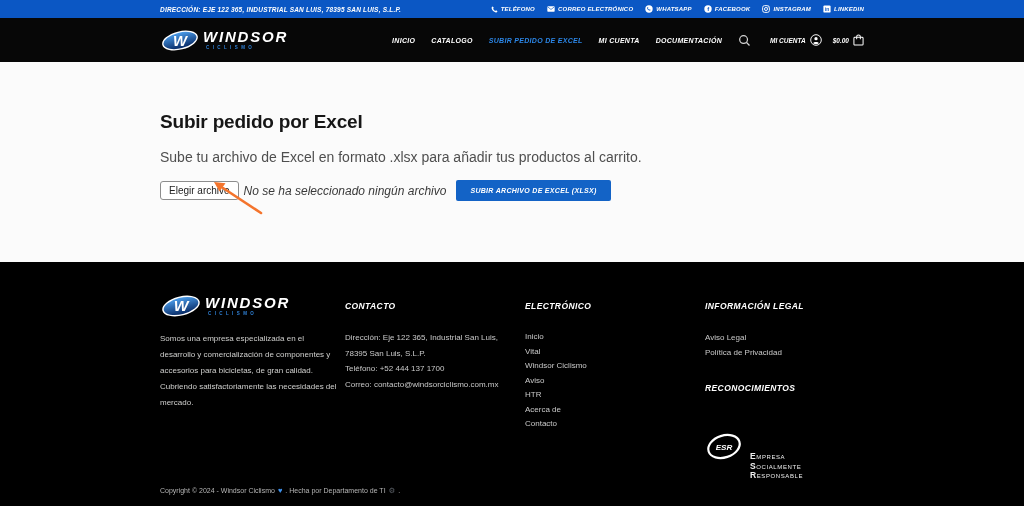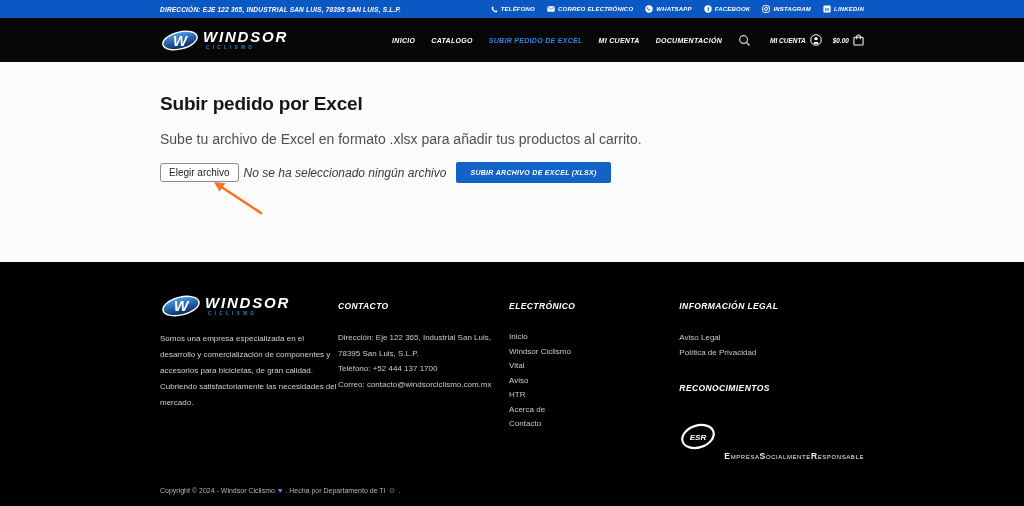--- a/index.html
+++ b/index.html
@@ -38,21 +38,21 @@
     letter-spacing: .3px; text-decoration: none; cursor: pointer; white-space: nowrap;
   }
   .nav-item.active { color: #2c87e8; }
   .nav-right { margin-left: auto; display: flex; align-items: center; gap: 11px; }
   .nav-right .group { display: flex; align-items: center; gap: 4px; cursor: pointer; }
   .nav-right .lbl { color: #fff; font-size: 6.5px; font-weight: bold; font-style: italic; }
   .search-btn { cursor: pointer; display: flex; align-items: center; margin-right: 8px; }
 
   
   main { height: 200px; background: #fbfbfb; position: relative; }
-  main .container { padding-top: 31px; }
+  main .container { padding-top: 49px; }
   .page-title { font-size: 19px; font-weight: bold; color: #161616; letter-spacing: -.2px; }
   .page-desc { margin-top: 16px; font-size: 14px; color: #4f4f4f; }
   .upload-row { margin-top: 15px; display: flex; align-items: center; }
   .file-button {
     font-family: "Liberation Sans", sans-serif;
     font-size: 10px; color: #222; background: #fff;
     border: 1px solid #8d8d8d; border-radius: 3px;
     padding: 3px 8px; cursor: pointer;
   }
   .file-status { font-size: 12px; color: #3a3a3a; margin-left: 5px; font-style: italic; }
@@ -74,21 +74,21 @@
   .footer-about { margin-top: 13px; font-size: 8px; line-height: 16px; color: #cfcfcd; width: 178px; }
   .footer-heading {
     color: #fff; font-size: 8.5px; font-weight: bold; font-style: italic;
     letter-spacing: .4px; margin-top: 7px; margin-bottom: 19px;
   }
   .footer-text { font-size: 8px; line-height: 15.5px; color: #c9c9c9; }
   .footer-link { display: block; font-size: 8px; line-height: 14.5px; color: #c9c9c9; text-decoration: none; cursor: pointer; }
   .legal-link { line-height: 15px; }
   .recon-heading { margin-top: 23px; font-style: italic; }
   .esr-badge { display: flex; align-items: center; gap: 7px; margin-top: 12px; }
-  .esr-lines { display: flex; flex-direction: row; margin-top: 40px; }
+  .esr-lines { display: flex; flex-direction: column; margin-top: 40px; }
   .esr-line {
     display: block; font-size: 6px; letter-spacing: .6px; color: #ededed;
     text-transform: uppercase; line-height: 8.5px;
   }
   .esr-line::first-letter { font-size: 8.5px; font-weight: bold; }
   .copyright {
     position: absolute; left: 160px; bottom: 11px;
     font-size: 7px; color: #b5b5b5; display: flex; align-items: center; gap: 3px;
   }
   .heart-icon { color: #3f92ee; font-size: 7.5px; }
@@ -245,22 +245,22 @@
     <div class="fcol2">
       <h4 class="footer-heading">CONTACTO</h4>
       <p class="footer-text">Dirección: Eje 122 365, Industrial San Luis, 78395 San Luis, S.L.P.</p>
       <p class="footer-text">Teléfono: +52 444 137 1700</p>
       <p class="footer-text">Correo: contacto@windsorciclismo.com.mx</p>
     </div>
 
     <div class="fcol3">
       <h4 class="footer-heading">ELECTRÓNICO</h4>
       <a class="footer-link">Inicio</a>
+      <a class="footer-link">Vital</a>
       <a class="footer-link">Windsor Ciclismo</a>
-      <a class="footer-link">Vital</a>
       <a class="footer-link">Aviso</a>
       <a class="footer-link">HTR</a>
       <a class="footer-link">Acerca de</a>
       <a class="footer-link">Contacto</a>
     </div>
 
     <div class="fcol4">
       <h4 class="footer-heading">INFORMACIÓN LEGAL</h4>
       <a class="footer-link legal-link">Aviso Legal</a>
       <a class="footer-link legal-link">Política de Privacidad</a>

